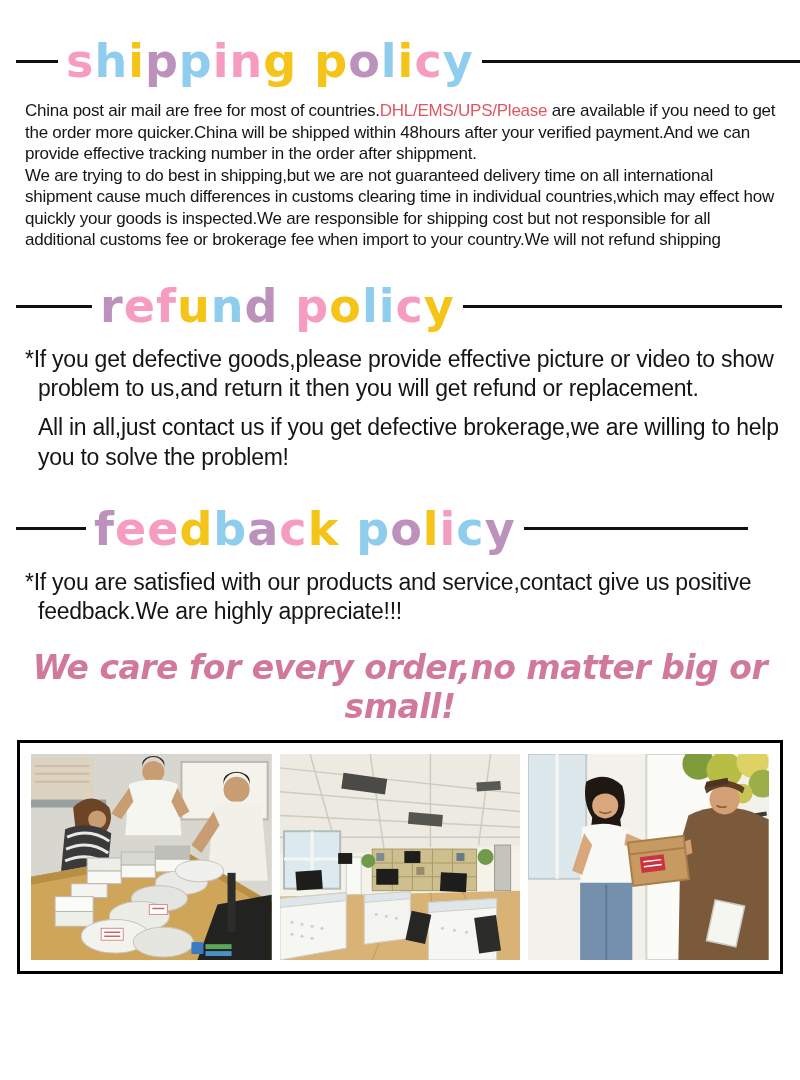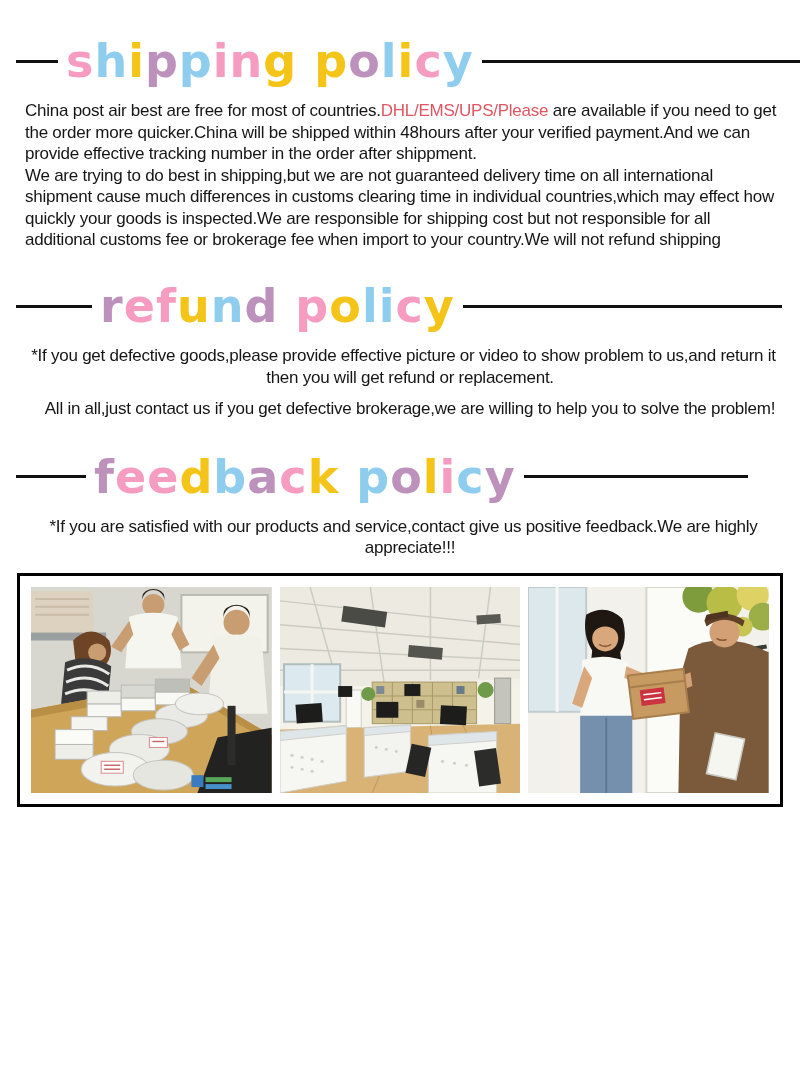--- a/index.html
+++ b/index.html
@@ -32,21 +32,21 @@
 
   .body-text{
     margin:8px 18px 0 25px;
     font-size:17px;line-height:1.27;letter-spacing:-0.25px;
   }
   .body-text p{margin:0;}
   .red-text{color:var(--red,#e05561);}
 
   ul.policy-list{
     list-style:none;margin:8px 18px 0 25px;padding:0;
-    font-size:17px;line-height:1.27;letter-spacing:-0.25px;text-align:center;
+    font-size:23px;line-height:1.27;letter-spacing:-0.25px;
   }
   ul.policy-list li{margin:0 0 7px 0;padding-left:13px;text-indent:-13px;}
   ul.policy-list li.no-star{padding-left:13px;text-indent:0;margin-top:10px;}
   .s3 ul.policy-list li{margin-bottom:11px;}
 
   .banner{
     margin:22px 0 0 0;text-align:center;
     font-family:"DejaVu Sans", sans-serif;
     font-weight:bold;font-style:italic;
     font-size:33px;letter-spacing:-0.5px;
@@ -68,21 +68,21 @@
 
 <div class="page">
 
   <section class="sec s1">
     <div class="bubble-header s1">
       <span class="rule left"></span>
       <h1 class="bubble-title"><span style="color: rgb(245, 156, 192);">s</span><span style="color: rgb(143, 205, 238);">h</span><span style="color: rgb(244, 196, 24);">i</span><span style="color: rgb(188, 146, 188);">p</span><span style="color: rgb(143, 205, 238);">p</span><span style="color: rgb(245, 156, 192);">i</span><span style="color: rgb(245, 156, 192);">n</span><span style="color: rgb(244, 196, 24);">g</span><span> </span><span style="color: rgb(244, 196, 24);">p</span><span style="color: rgb(188, 146, 188);">o</span><span style="color: rgb(143, 205, 238);">l</span><span style="color: rgb(244, 196, 24);">i</span><span style="color: rgb(245, 156, 192);">c</span><span style="color: rgb(143, 205, 238);">y</span></h1>
       <span class="rule grow"></span>
     </div>
     <div class="body-text">
-      <p><span>China post air best are free for most of countries.</span><span class="red-text">DHL/EMS/UPS/Please</span><span> are available if you need to get the order more quicker.China will be shipped within 48hours after your verified payment.And we can provide effective tracking number in the order after shippment.</span></p>
+      <p><span>China post air mail are free for most of countries.</span><span class="red-text">DHL/EMS/UPS/Please</span><span> are available if you need to get the order more quicker.China will be shipped within 48hours after your verified payment.And we can provide effective tracking number in the order after shippment.</span></p>
       <p>We are trying to do best in shipping,but we are not guaranteed delivery time on all international shipment cause much differences in customs clearing time in individual countries,which may effect how quickly your goods is inspected.We are responsible for shipping cost but not responsible for all additional customs fee or brokerage fee when import to your country.We will not refund shipping</p>
     </div>
   </section>
 
   <section class="sec s2">
     <div class="bubble-header s2">
       <span class="rule left"></span>
       <h1 class="bubble-title"><span style="color: rgb(188, 146, 188);">r</span><span style="color: rgb(245, 156, 192);">e</span><span style="color: rgb(245, 156, 192);">f</span><span style="color: rgb(244, 196, 24);">u</span><span style="color: rgb(143, 205, 238);">n</span><span style="color: rgb(188, 146, 188);">d</span><span> </span><span style="color: rgb(245, 156, 192);">p</span><span style="color: rgb(244, 196, 24);">o</span><span style="color: rgb(143, 205, 238);">l</span><span style="color: rgb(143, 205, 238);">i</span><span style="color: rgb(245, 156, 192);">c</span><span style="color: rgb(244, 196, 24);">y</span></h1>
       <span class="rule grow"></span>
     </div>
@@ -96,20 +96,21 @@
     <div class="bubble-header s3">
       <span class="rule left"></span>
       <h1 class="bubble-title"><span style="color: rgb(188, 146, 188);">f</span><span style="color: rgb(245, 156, 192);">e</span><span style="color: rgb(245, 156, 192);">e</span><span style="color: rgb(244, 196, 24);">d</span><span style="color: rgb(143, 205, 238);">b</span><span style="color: rgb(188, 146, 188);">a</span><span style="color: rgb(245, 156, 192);">c</span><span style="color: rgb(244, 196, 24);">k</span><span> </span><span style="color: rgb(143, 205, 238);">p</span><span style="color: rgb(188, 146, 188);">o</span><span style="color: rgb(244, 196, 24);">l</span><span style="color: rgb(245, 156, 192);">i</span><span style="color: rgb(143, 205, 238);">c</span><span style="color: rgb(188, 146, 188);">y</span></h1>
       <span class="rule grow"></span>
     </div>
     <ul class="policy-list">
       <li>*If you are satisfied with our products and service,contact give us positive feedback.We are highly appreciate!!!</li>
     </ul>
   </section>
 
+  <div class="banner">We care for every order,no matter big or small!</div>
 
   <div class="photo-box">
 
     <div class="photo">
       <svg viewBox="0 0 240 208" preserveAspectRatio="none">
         <rect x="0" y="0" width="240" height="208" fill="#d8d7cf"></rect>
         <rect x="0" y="4" width="62" height="44" fill="#ddd2c0"></rect>
         <line x1="4" y1="12" x2="58" y2="12" stroke="#c9bda8" stroke-width="2"></line>
         <line x1="4" y1="20" x2="58" y2="20" stroke="#c9bda8" stroke-width="2"></line>
         <line x1="4" y1="28" x2="58" y2="28" stroke="#c9bda8" stroke-width="2"></line>

